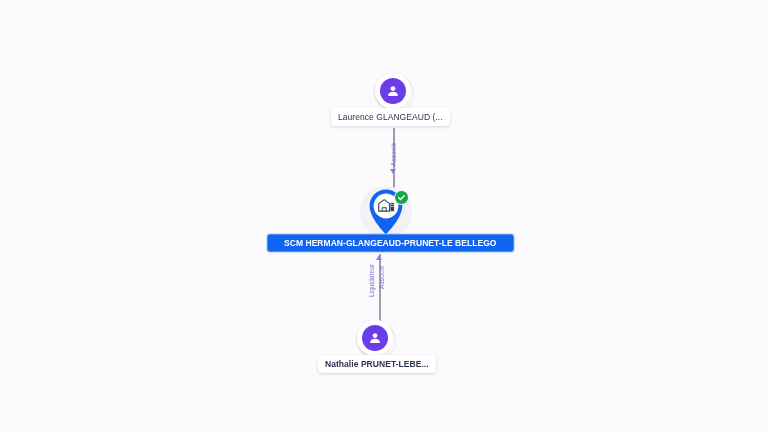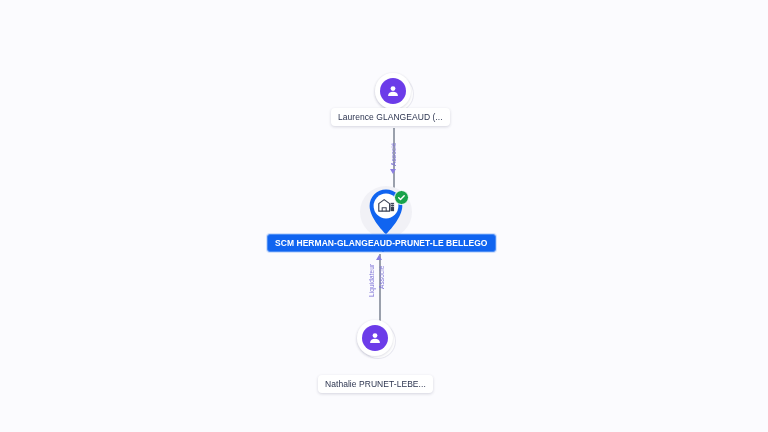--- a/index.html
+++ b/index.html
@@ -144,21 +144,21 @@
     white-space: nowrap;
     box-shadow: 0 1px 3px rgba(40,40,80,.18);
     letter-spacing: .05px;
   }
 
   .company-label {
     position: absolute;
     background: #1064f0;
     color: #ffffff;
     border-radius: 3px;
-    padding: 3px 7px;
+    padding: 3px 16px;
     font-size: 8.5px;
     font-weight: bold;
     white-space: nowrap;
     letter-spacing: .05px;
     border: 1px solid #4a8cf5;
     box-shadow: 0 0 0 1px rgba(16,100,240,.18);
   }
   .company-label-tip {
     position: absolute;
     width: 0;
@@ -227,15 +227,15 @@
   <div class="person-node" style="left:357px; top:320px;">
     <div class="person-stack"></div>
     <div class="person-ring"></div>
     <div class="person-avatar">
       <svg width="16" height="16" viewBox="0 0 24 24" aria-hidden="true">
         <circle cx="12" cy="8.4" r="3.6" fill="#ffffff"></circle>
         <path d="M4.6 19.4c0-4 3.3-6.2 7.4-6.2s7.4 2.2 7.4 6.2z" fill="#ffffff"></path>
       </svg>
     </div>
   </div>
-  <div class="node-label" style="left:318px; top:375px;">Nathalie PRUNET-LEBE...</div>
+  <div class="node-label" style="left:318px; top:355px;font-weight:bold;">Nathalie PRUNET-LEBE...</div>
 
 </div>
 
 </body></html>

